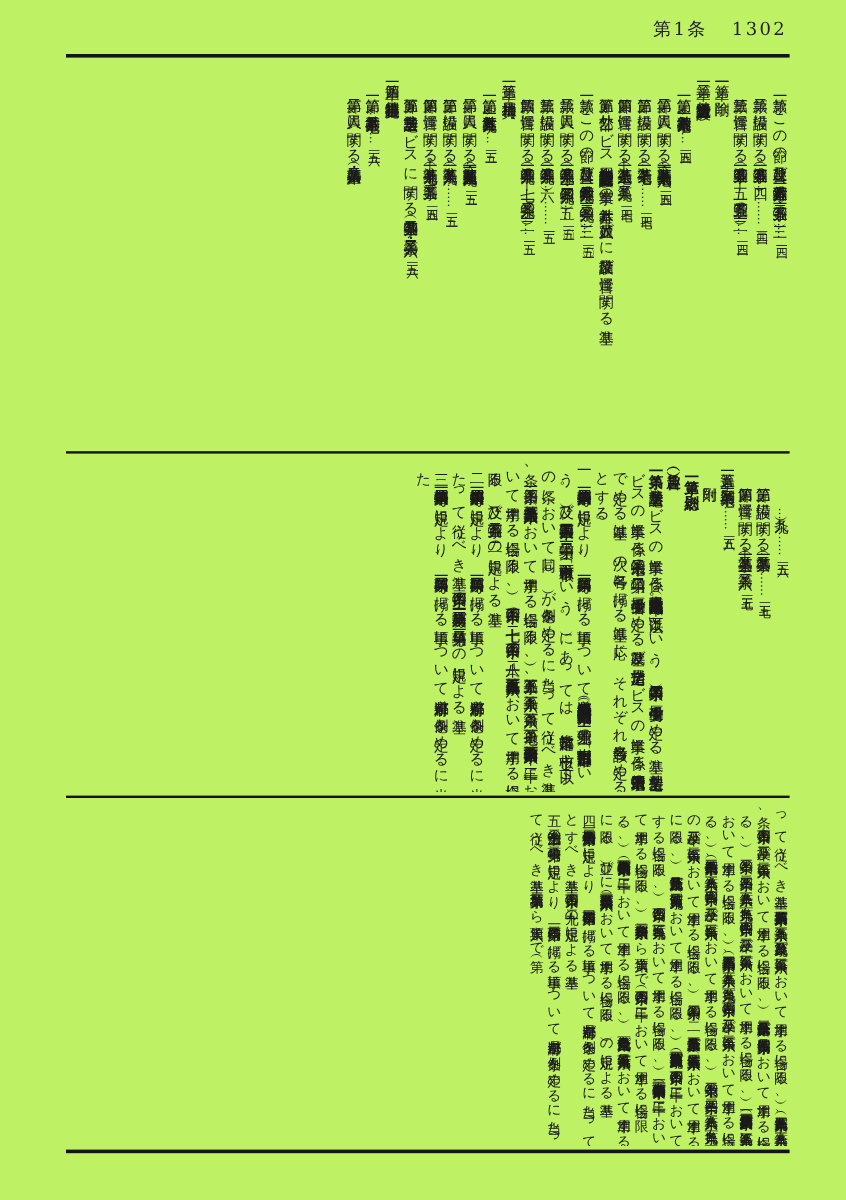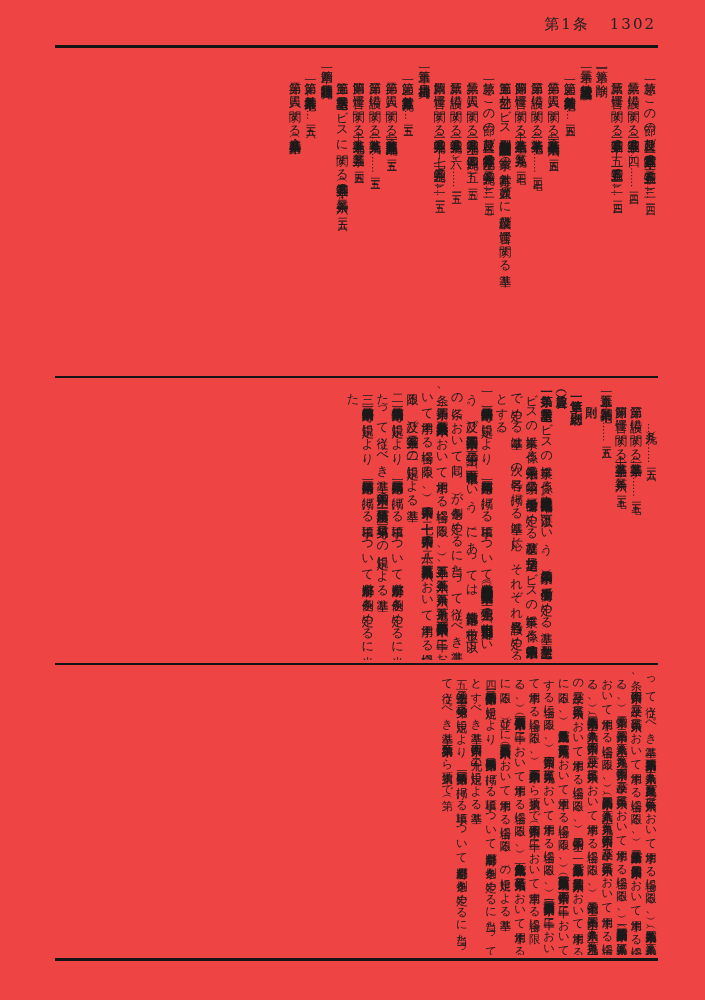--- a/index.html
+++ b/index.html
@@ -1,17 +1,17 @@
 <!DOCTYPE html>
 <html lang="ja"><head>
 <meta charset="utf-8">
 <style>
   html,body{margin:0;padding:0;}
   body{width:705px;height:1000px;background:#f4f3f0;}
-  .page{position:relative;width:705px;height:1000px;background:#ef4444;overflow:hidden;
+  .page{position:relative;width:705px;height:1000px;background:#bef264;overflow:hidden;
         font-family:"DejaVu Serif","Liberation Serif",serif;color:#1b1b1b;}
   .header{position:absolute;top:15px;right:49px;font-size:15px;letter-spacing:2px;color:#222;}
   .header .artref{margin-right:20px;}
   .rule{position:absolute;left:55px;width:603px;background:#151515;}
   .rule-top{top:45px;height:3px;}
   .rule-1{top:376px;height:2px;}
   .rule-2{top:663px;height:2px;}
   .rule-bottom{top:958px;height:3px;}
   .band{position:absolute;left:55px;width:603px;writing-mode:vertical-rl;overflow:hidden;}
   .band1{top:61px;height:312px;}

